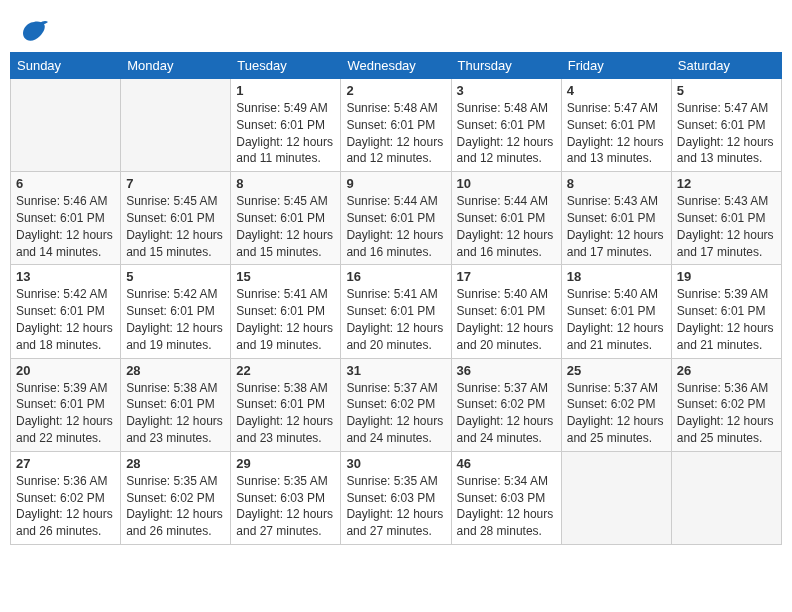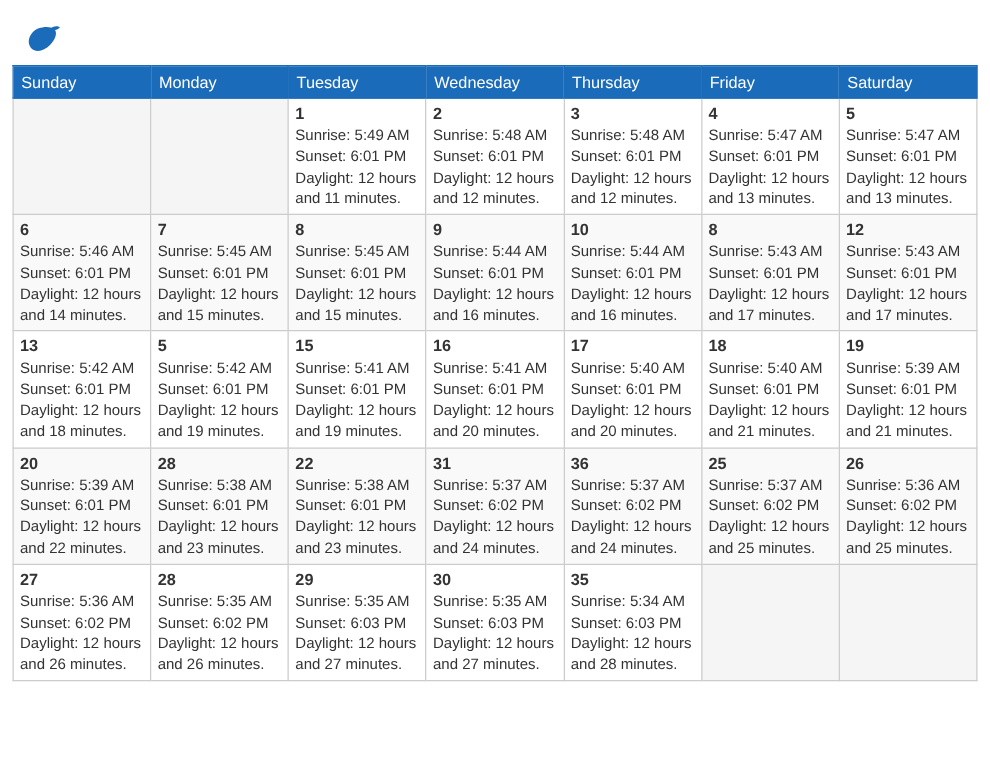--- a/index.html
+++ b/index.html
@@ -250,20 +250,20 @@
         </td>
         <td>
           <span class="day-number">29</span>
           <div class="day-info">Sunrise: 5:35 AM<br>Sunset: 6:03 PM<br>Daylight: 12 hours and 27 minutes.</div>
         </td>
         <td>
           <span class="day-number">30</span>
           <div class="day-info">Sunrise: 5:35 AM<br>Sunset: 6:03 PM<br>Daylight: 12 hours and 27 minutes.</div>
         </td>
         <td>
-          <span class="day-number">35</span>
+          <span class="day-number">46</span>
           <div class="day-info">Sunrise: 5:34 AM<br>Sunset: 6:03 PM<br>Daylight: 12 hours and 28 minutes.</div>
         </td>
         <td class="empty"></td>
         <td class="empty"></td>
       </tr>
     </tbody>
 </table>
 
 </body></html>

